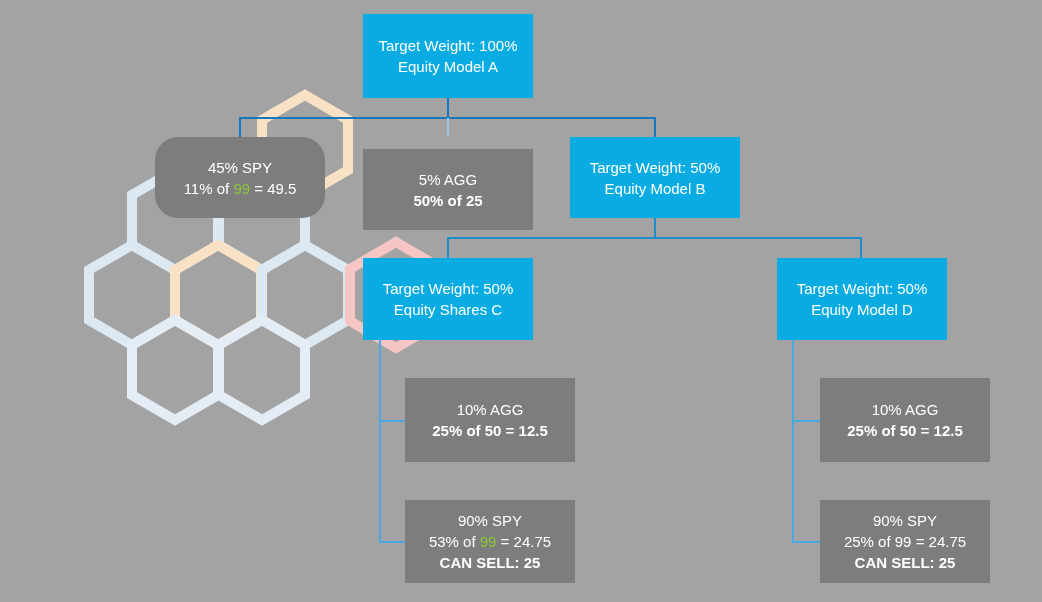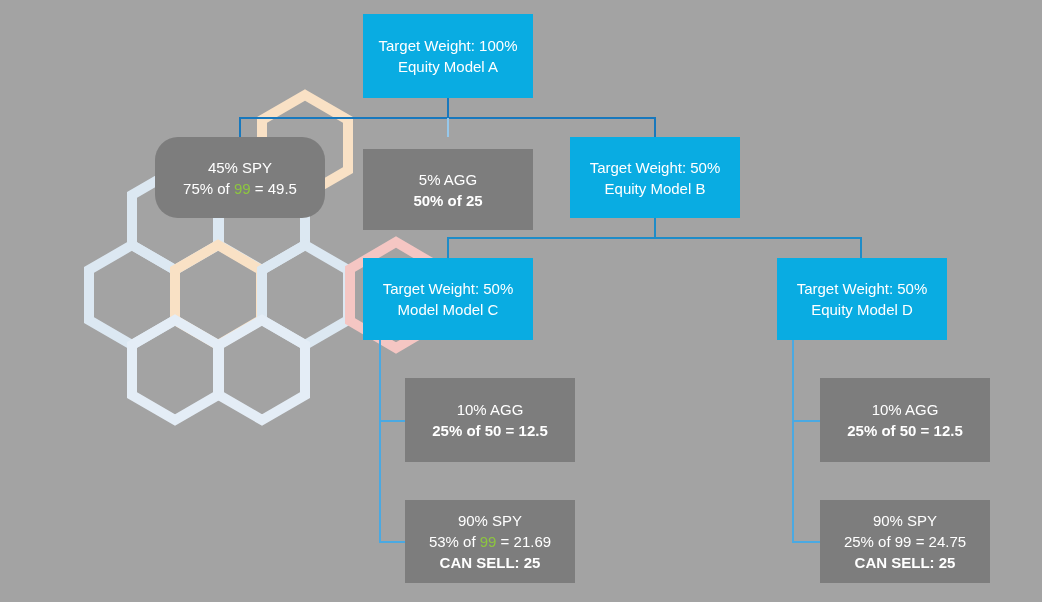--- a/index.html
+++ b/index.html
@@ -55,56 +55,56 @@
     </g>
   </svg>
 
   <div class="node blue" style="left:363px; top:14px; width:170px; height:84px;">
     <div class="ln">Target Weight: 100%</div>
     <div class="ln">Equity Model A</div>
   </div>
 
   <div class="node gray" style="left:155px; top:137px; width:170px; height:81px;border-radius:23px;">
     <div class="ln">45% SPY</div>
-    <div class="ln"><span>75% of </span><span class="green">99</span><span> = 49.5</span></div>
+    <div class="ln"><span>11% of </span><span class="green">99</span><span> = 49.5</span></div>
   </div>
 
   <div class="node gray" style="left:363px; top:137px; width:170px; height:81px;margin-top:12px;">
     <div class="ln">5% AGG</div>
     <div class="ln b">50% of 25</div>
   </div>
 
   <div class="node blue" style="left:570px; top:137px; width:170px; height:81px;">
     <div class="ln">Target Weight: 50%</div>
     <div class="ln">Equity Model B</div>
   </div>
 
   <div class="node blue" style="left:363px; top:258px; width:170px; height:82px;">
     <div class="ln">Target Weight: 50%</div>
-    <div class="ln">Model Model C</div>
+    <div class="ln">Equity Shares C</div>
   </div>
 
   <div class="node blue" style="left:777px; top:258px; width:170px; height:82px;">
     <div class="ln">Target Weight: 50%</div>
     <div class="ln">Equity Model D</div>
   </div>
 
   <div class="node gray" style="left:405px; top:378px; width:170px; height:84px;">
     <div class="ln">10% AGG</div>
     <div class="ln b">25% of 50 = 12.5</div>
   </div>
 
   <div class="node gray" style="left:820px; top:378px; width:170px; height:84px;">
     <div class="ln">10% AGG</div>
     <div class="ln b">25% of 50 = 12.5</div>
   </div>
 
   <div class="node gray" style="left:405px; top:500px; width:170px; height:83px;">
     <div class="ln">90% SPY</div>
-    <div class="ln"><span>53% of </span><span class="green">99</span><span> = 21.69</span></div>
+    <div class="ln"><span>53% of </span><span class="green">99</span><span> = 24.75</span></div>
     <div class="ln b">CAN SELL: 25</div>
   </div>
 
   <div class="node gray" style="left:820px; top:500px; width:170px; height:83px;">
     <div class="ln">90% SPY</div>
     <div class="ln">25% of 99 = 24.75</div>
     <div class="ln b">CAN SELL: 25</div>
   </div>
 
 </div>

